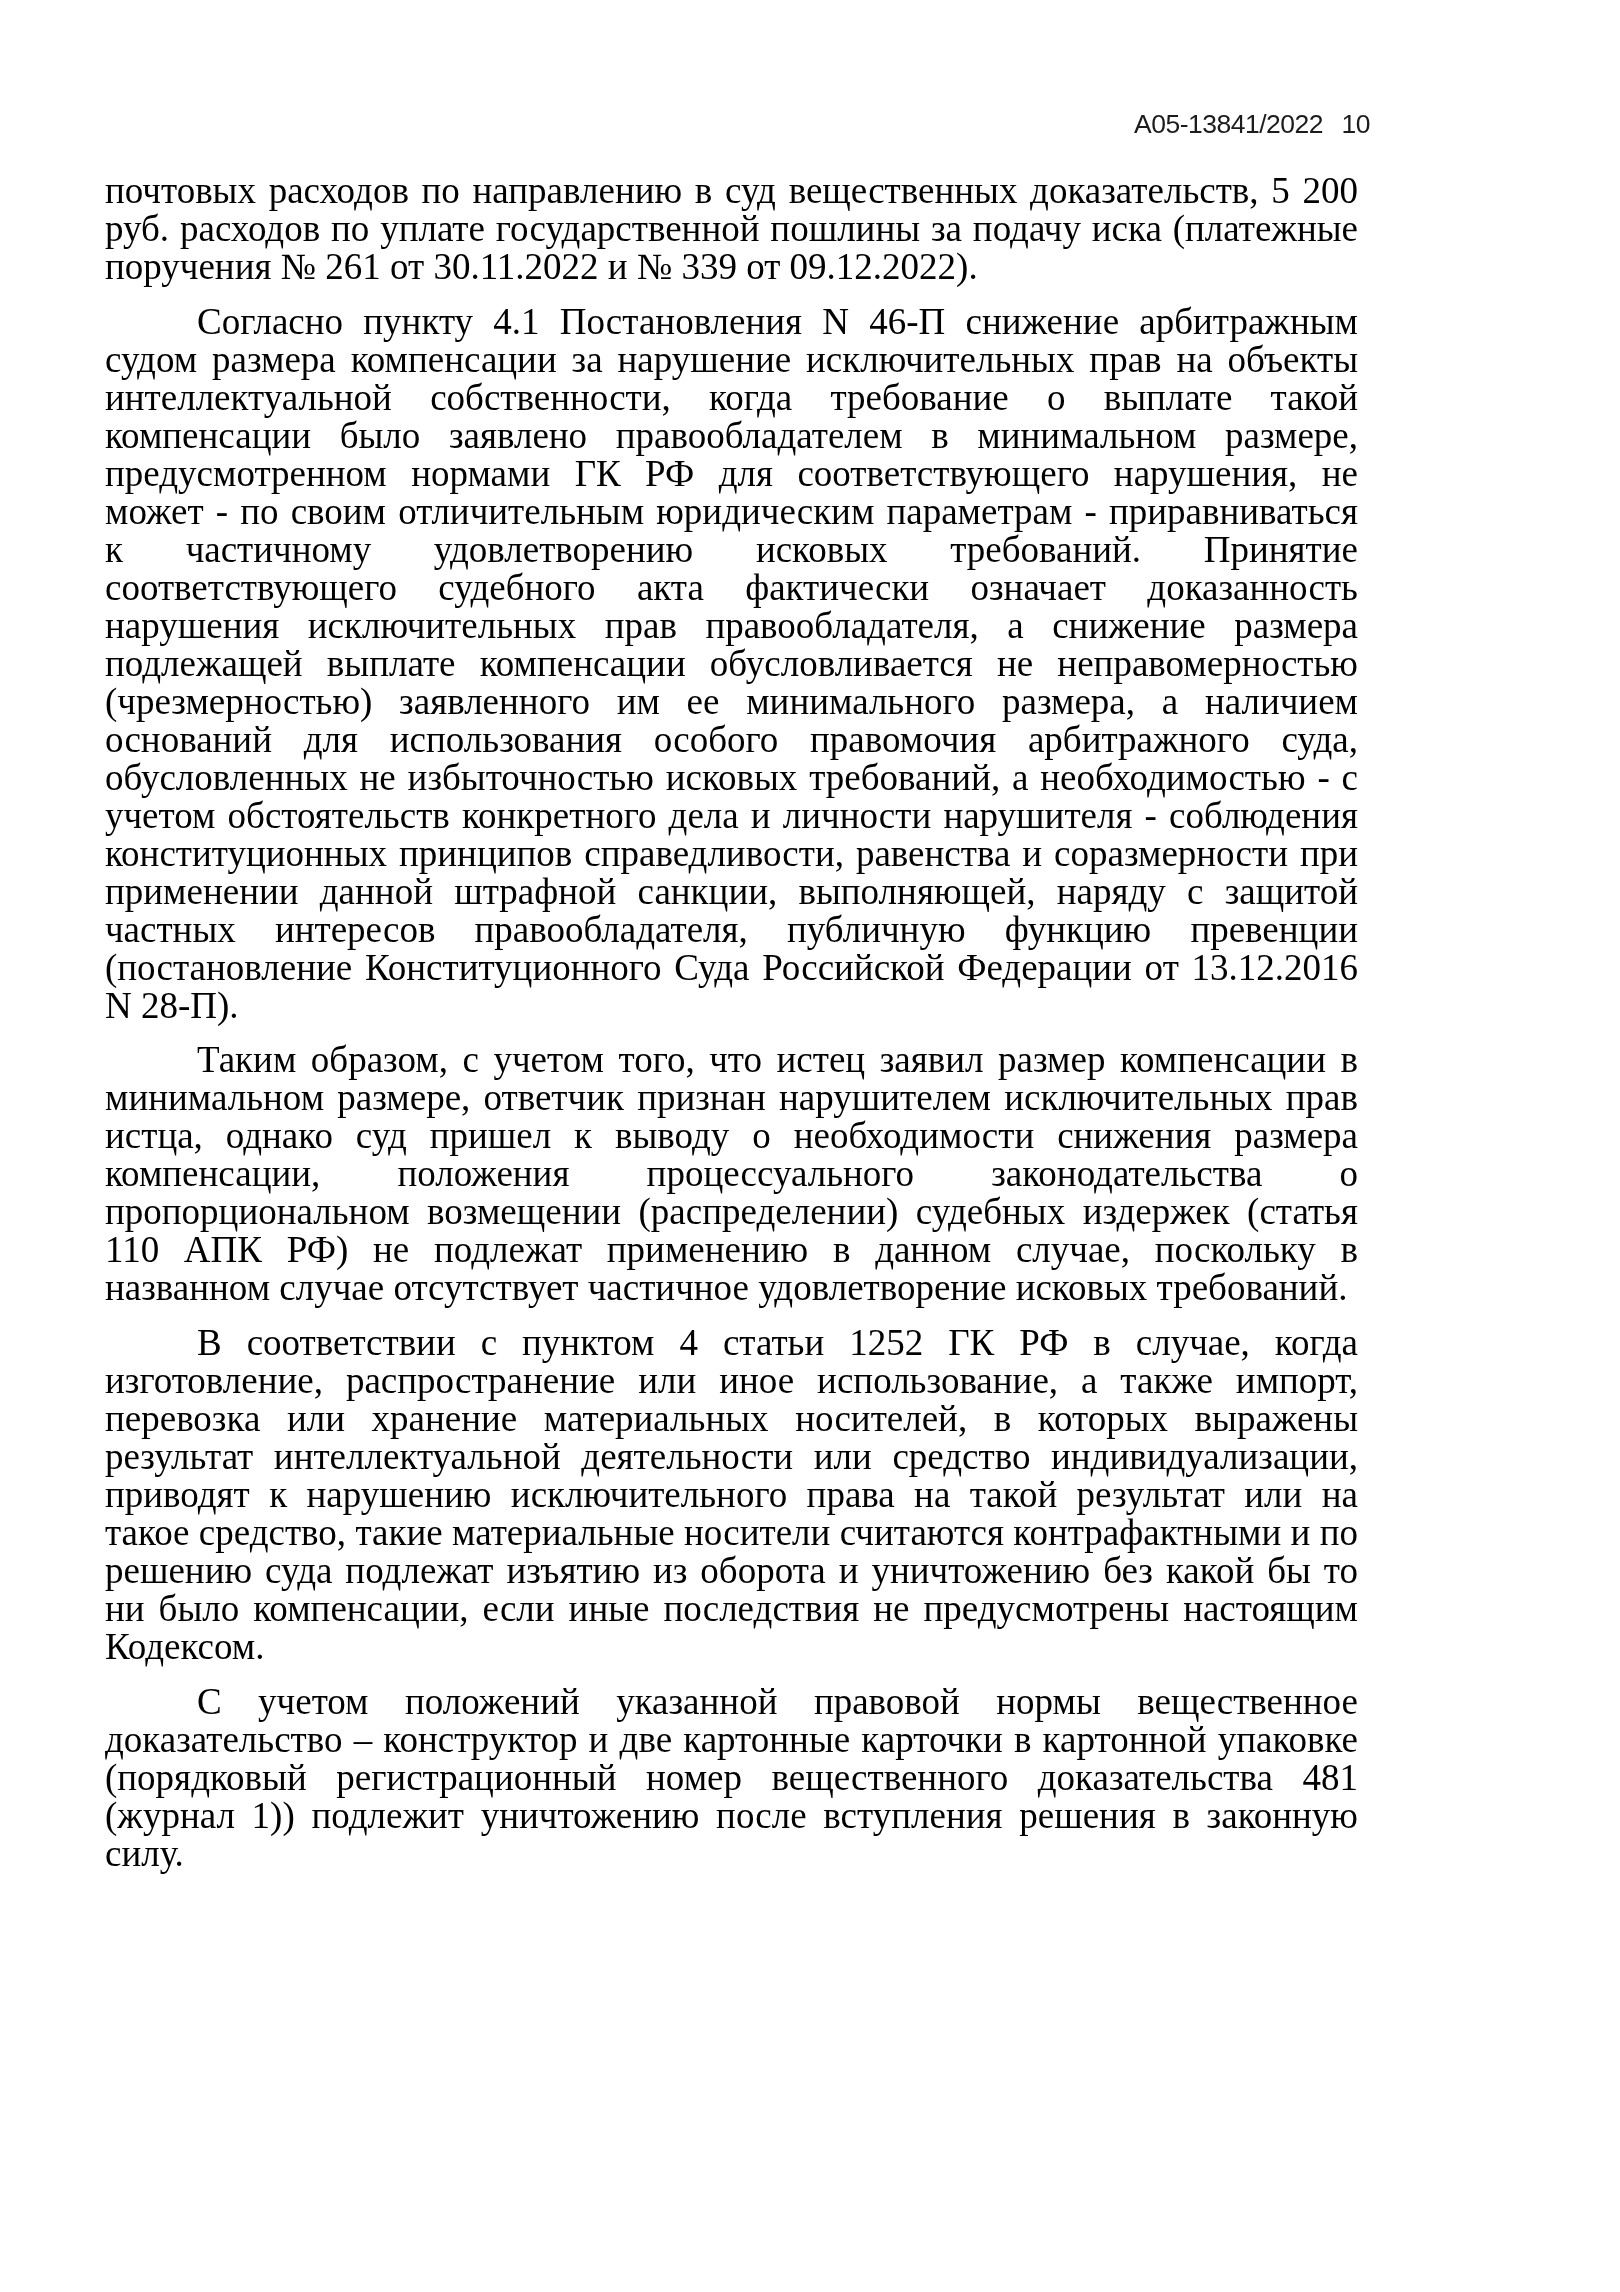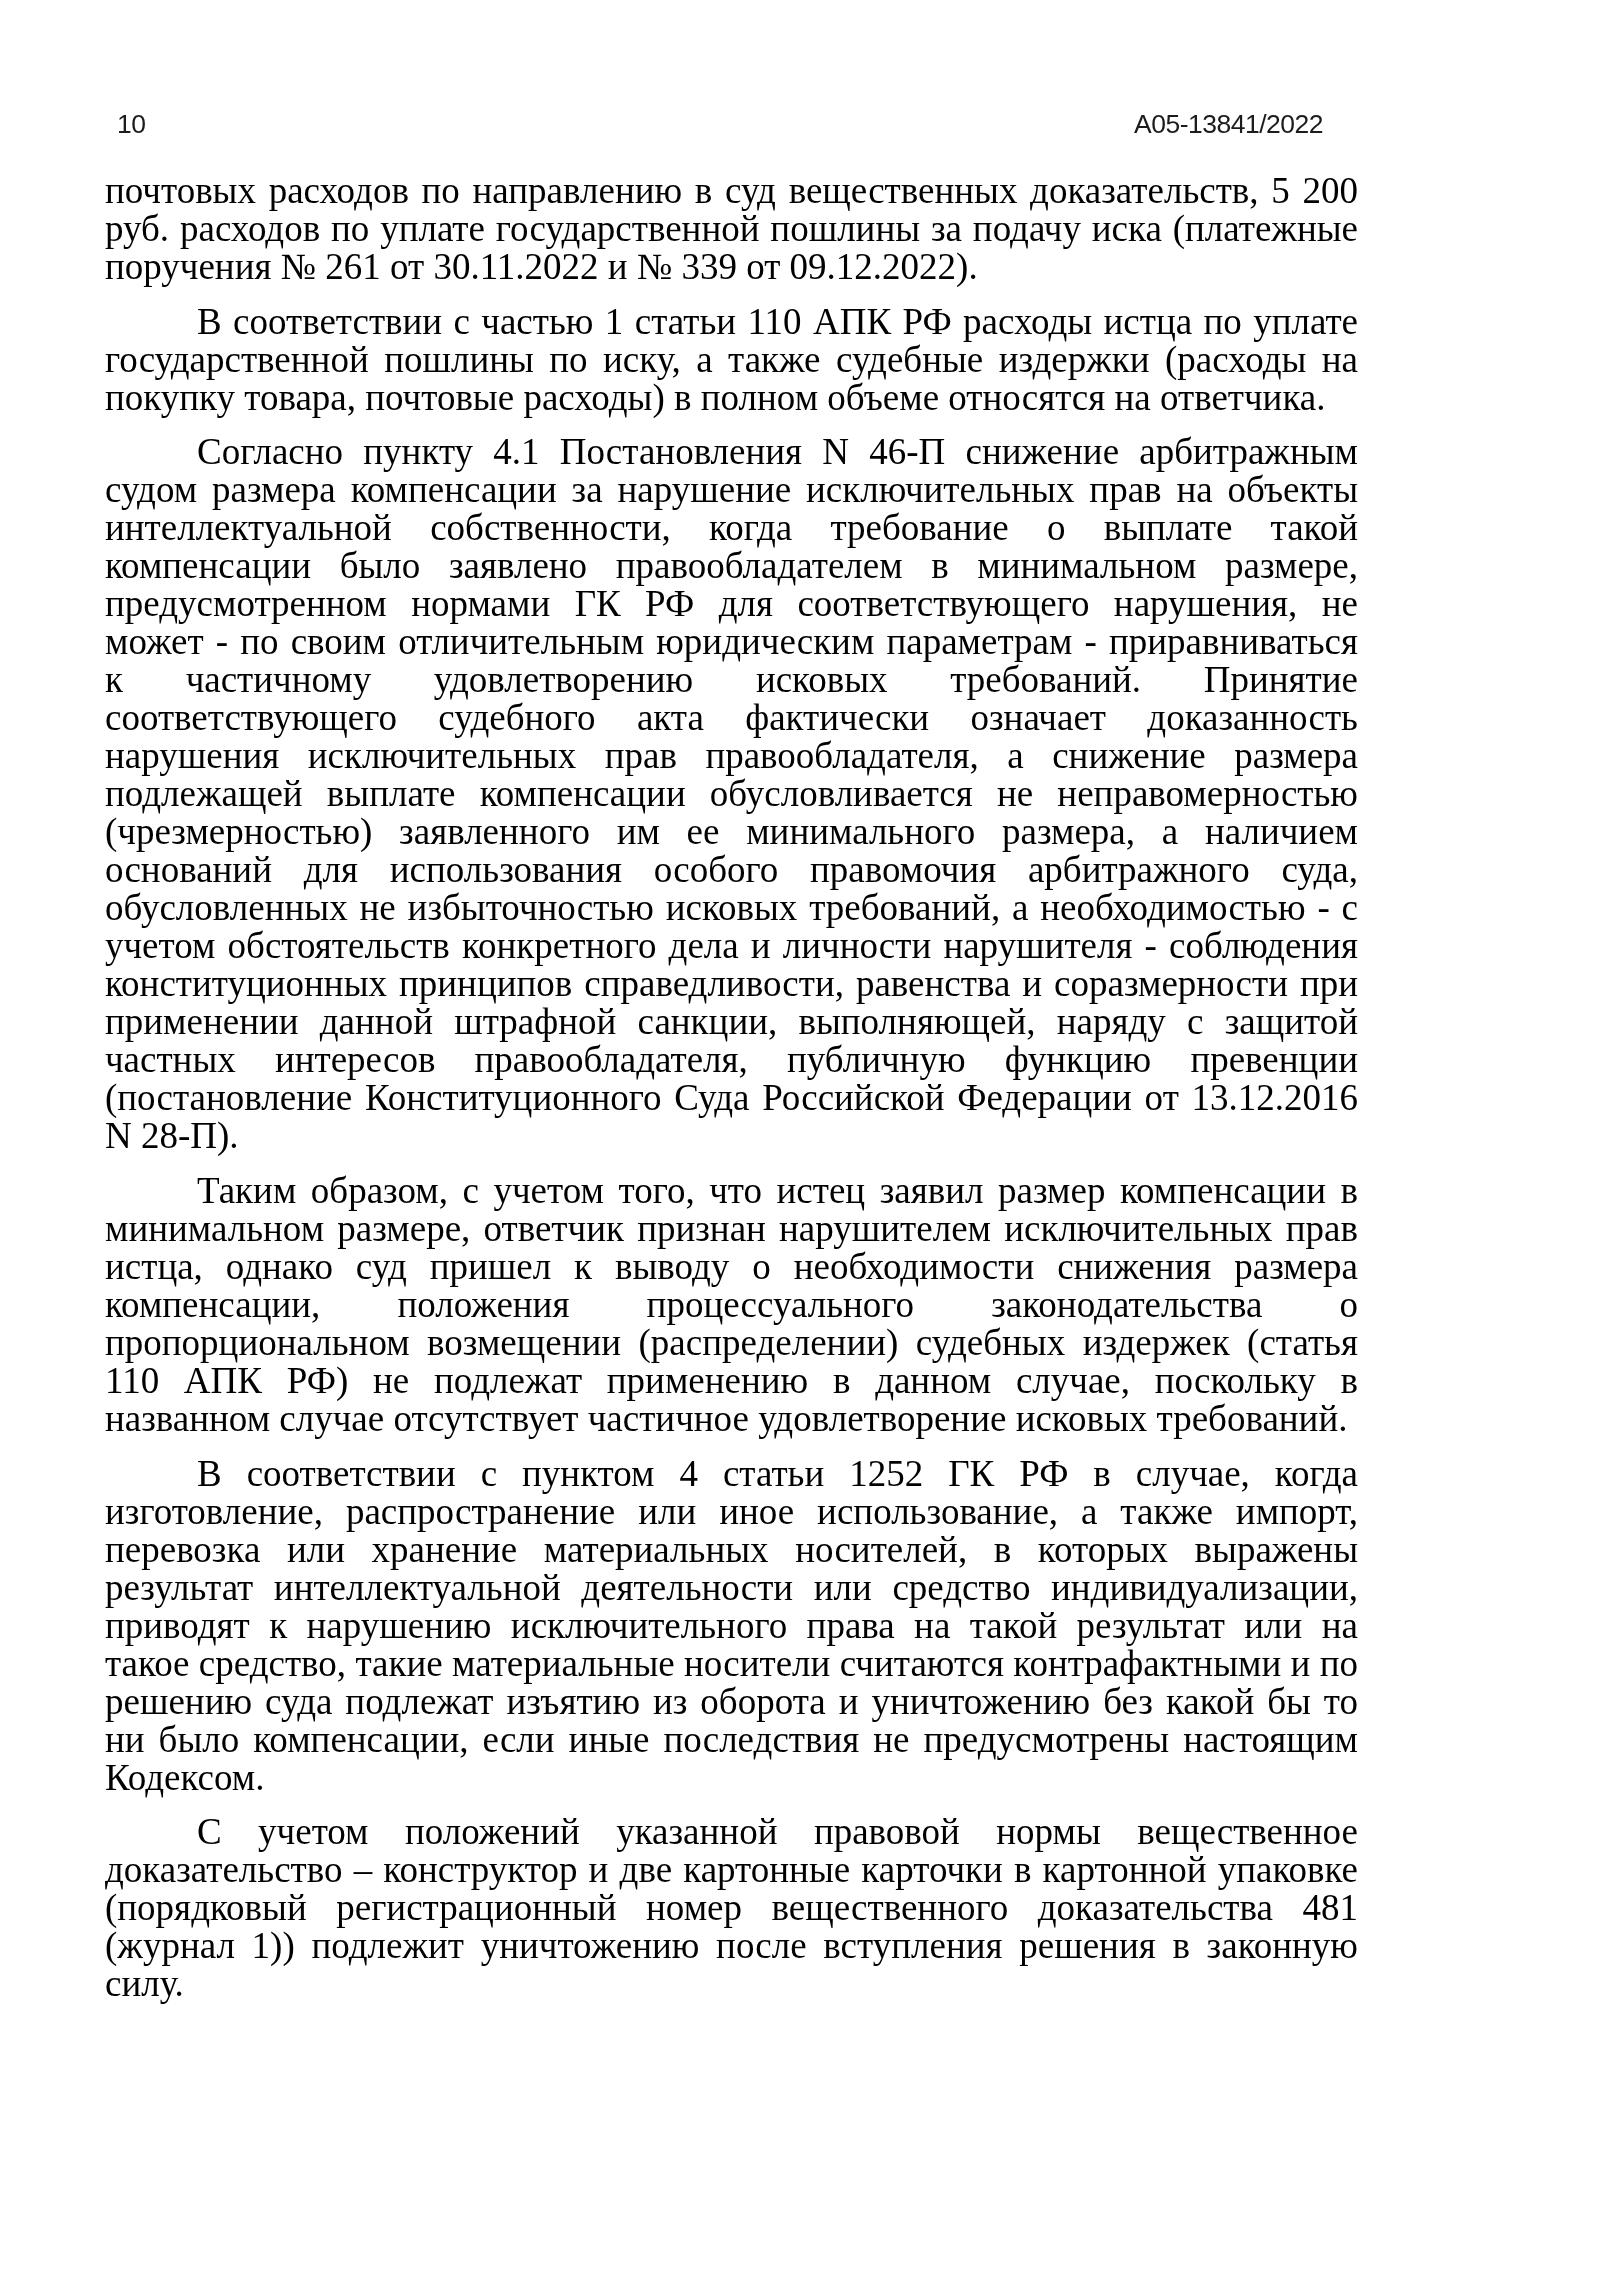--- a/index.html
+++ b/index.html
@@ -24,21 +24,21 @@
     font-size: 26.5px;
     line-height: 27.4px;
     color: #1c1c1c;
     letter-spacing: -0.5px;
   }
   .page-number {
     position: absolute;
     left: 0;
     top: 0;
     width: 100%;
-    text-align: left;
+    text-align: right;
   }
   .case-number {
     position: absolute;
     right: 47px;
     top: 0;
   }
   .content {
     position: absolute;
     left: 105px;
     top: 172px;
@@ -66,21 +66,20 @@
 
 <div class="page">
 
   <div class="header-row">
     <div class="page-number">10</div>
     <div class="case-number">А05-13841/2022</div>
   </div>
 
   <div class="content">
     <p class="continuation">почтовых расходов по направлению в суд вещественных доказательств, 5 200 руб. расходов по уплате государственной пошлины за подачу иска (платежные поручения № 261 от 30.11.2022 и № 339 от 09.12.2022).</p>
-    <p>В соответствии с частью 1 статьи 110 АПК РФ расходы истца по уплате государственной пошлины по иску, а также судебные издержки (расходы на покупку товара, почтовые расходы) в полном объеме относятся на ответчика.</p>
     <p>Согласно пункту 4.1 Постановления N 46-П снижение арбитражным судом размера компенсации за нарушение исключительных прав на объекты интеллектуальной собственности, когда требование о выплате такой компенсации было заявлено правообладателем в минимальном размере, предусмотренном нормами ГК РФ для соответствующего нарушения, не может - по своим отличительным юридическим параметрам - приравниваться к частичному удовлетворению исковых требований. Принятие соответствующего судебного акта фактически означает доказанность нарушения исключительных прав правообладателя, а снижение размера подлежащей выплате компенсации обусловливается не неправомерностью (чрезмерностью) заявленного им ее минимального размера, а наличием оснований для использования особого правомочия арбитражного суда, обусловленных не избыточностью исковых требований, а необходимостью - с учетом обстоятельств конкретного дела и личности нарушителя - соблюдения конституционных принципов справедливости, равенства и соразмерности при применении данной штрафной санкции, выполняющей, наряду с защитой частных интересов правообладателя, публичную функцию превенции (постановление Конституционного Суда Российской Федерации от 13.12.2016 N 28-П).</p>
     <p>Таким образом, с учетом того, что истец заявил размер компенсации в минимальном размере, ответчик признан нарушителем исключительных прав истца, однако суд пришел к выводу о необходимости снижения размера компенсации, положения процессуального законодательства о пропорциональном возмещении (распределении) судебных издержек (статья 110 АПК РФ) не подлежат применению в данном случае, поскольку в названном случае отсутствует частичное удовлетворение исковых требований.</p>
     <p>В соответствии с пунктом 4 статьи 1252 ГК РФ в случае, когда изготовление, распространение или иное использование, а также импорт, перевозка или хранение материальных носителей, в которых выражены результат интеллектуальной деятельности или средство индивидуализации, приводят к нарушению исключительного права на такой результат или на такое средство, такие материальные носители считаются контрафактными и по решению суда подлежат изъятию из оборота и уничтожению без какой бы то ни было компенсации, если иные последствия не предусмотрены настоящим Кодексом.</p>
     <p>С учетом положений указанной правовой нормы вещественное доказательство – конструктор и две картонные карточки в картонной упаковке (порядковый регистрационный номер вещественного доказательства 481 (журнал 1)) подлежит уничтожению после вступления решения в законную силу.</p>
   </div>
 
 </div>
 
 
 </body></html>

